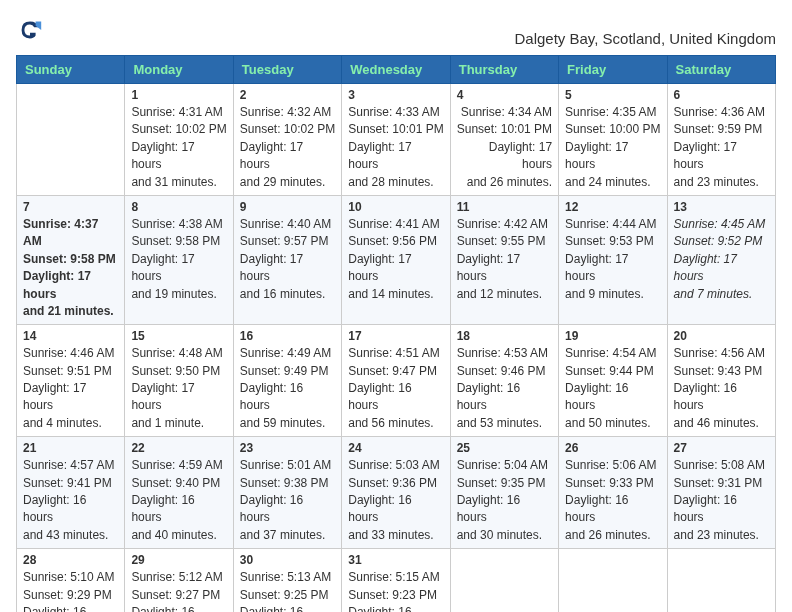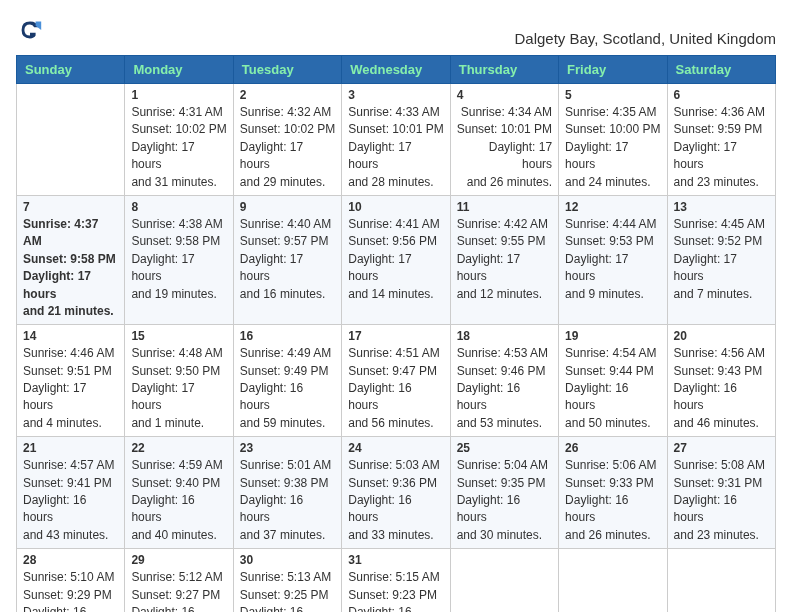--- a/index.html
+++ b/index.html
@@ -192,21 +192,21 @@
         </td>
         <td>
           <span class="day-num">12</span>
           <div class="cell-content" style="white-space: pre-line;">Sunrise: 4:44 AM
 Sunset: 9:53 PM
 Daylight: 17 hours
 and 9 minutes.</div>
         </td>
         <td>
           <span class="day-num">13</span>
-          <div class="cell-content" style="white-space: pre-line;">Sunrise: 4:45 AM
+          <div class="cell-content" style="white-space: pre-line; font-style: italic;">Sunrise: 4:45 AM
 Sunset: 9:52 PM
 Daylight: 17 hours
 and 7 minutes.</div>
         </td>
       </tr>
       <tr>
         <td>
           <span class="day-num">14</span>
           <div class="cell-content" style="white-space: pre-line;">Sunrise: 4:46 AM
 Sunset: 9:51 PM

